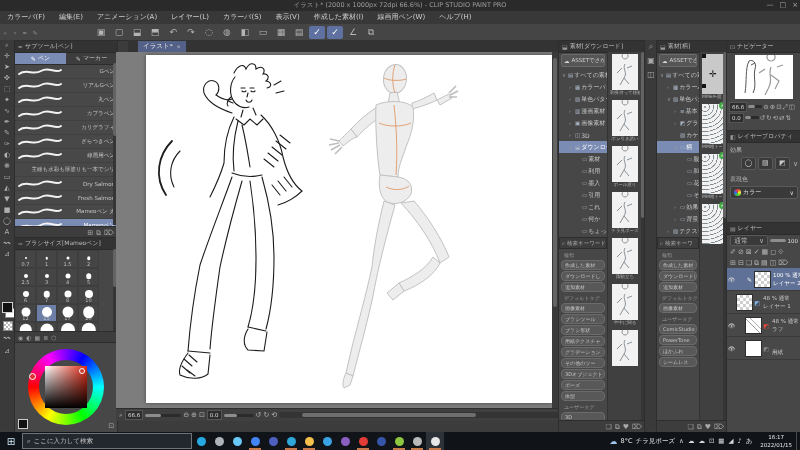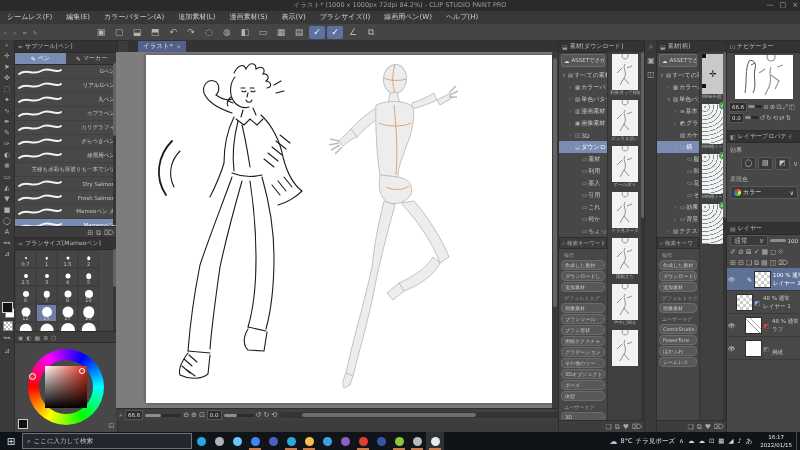--- a/index.html
+++ b/index.html
@@ -137,37 +137,37 @@
   .tray{display:flex;align-items:center;gap:4px;padding:0 4px;color:#d8d8d8;font-size:6.5px;}
   .clock{text-align:center;font-size:5.5px;color:#e8e8e8;line-height:1.5;padding:0 4px;}
   .peek{width:3px;height:18px;border-left:1px solid #4a4a4a;}
 </style>
 </head>
 <body>
 
 <div id="app">
 
   <div class="abs titlebar">
-    <div class="t">イラスト* (1000 x 1000px 72dpi 84.2%) - CLIP STUDIO PAINT PRO</div>
+    <div class="t">イラスト* (2000 x 1000px 72dpi 66.6%) - CLIP STUDIO PAINT PRO</div>
     <div class="abs winbtns">
       <span>—</span>
       <span>□</span>
       <span>×</span>
     </div>
   </div>
 
   <div class="abs menubar">
 
-  <div class="mi">シームレス(F)</div>
+  <div class="mi">カラーパ(F)</div>
       <div class="mi">編集(E)</div>
-      <div class="mi">カラーパターン(A)</div>
-      <div class="mi">追加素材(L)</div>
-      <div class="mi">漫画素材(S)</div>
+      <div class="mi">アニメーション(A)</div>
+      <div class="mi">レイヤー(L)</div>
+      <div class="mi">カラーパ(S)</div>
       <div class="mi">表示(V)</div>
-      <div class="mi">ブラシサイズ(I)</div>
+      <div class="mi">作成した素材(I)</div>
       <div class="mi">線画用ペン(W)</div>
       <div class="mi">ヘルプ(H)</div>
     </div>
 
   <div class="abs cmdbar">
     <span style="display:flex">
 
     <span class="mini">«</span>
         <span class="mini">»</span>
         <span class="mini">✒</span>

